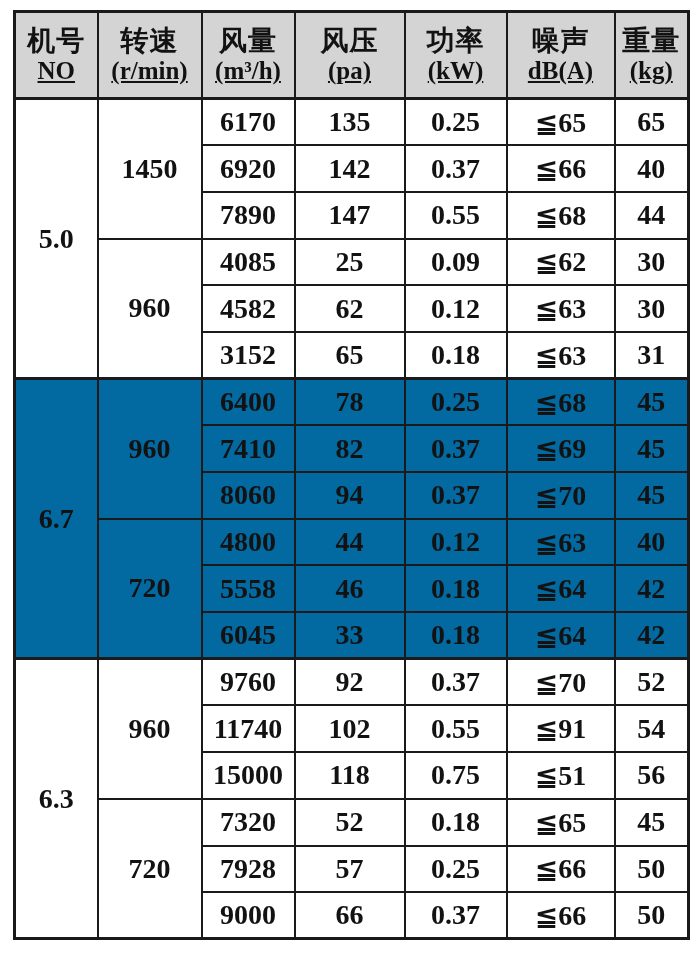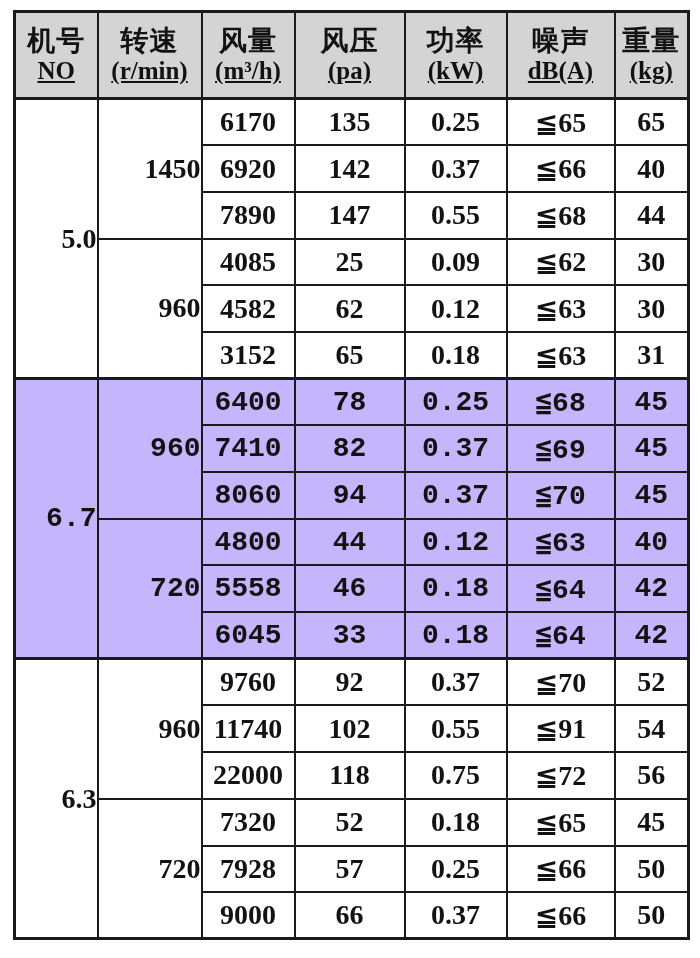--- a/index.html
+++ b/index.html
@@ -61,26 +61,24 @@
   tbody tr {
     height: 46.7px;
   }
   tbody td {
     font-size: 28px;
   }
   tr.section-start td {
     border-top: 3px solid #1a1a1a;
   }
   tr.shaded td {
-    background: #c4b5fd;
-    font-family: Liberation Mono, monospace;
+    background: #0369a1;
   }
   td.no-cell, td.rpm-cell {
     font-size: 28px;
-    text-align: right;
   }
 </style>
 </head>
 <body>
 
 <div class="page">
   <table class="spec-table">
     <colgroup>
       <col class="c0">
         <col class="c1">
@@ -228,24 +226,24 @@
         <td>52</td>
       </tr>
       <tr>
         <td>11740</td>
         <td>102</td>
         <td>0.55</td>
         <td>≦91</td>
         <td>54</td>
       </tr>
       <tr>
-        <td>22000</td>
+        <td>15000</td>
         <td>118</td>
         <td>0.75</td>
-        <td>≦72</td>
+        <td>≦51</td>
         <td>56</td>
       </tr>
 
       <tr>
         <td class="rpm-cell" rowspan="3">720</td>
         <td>7320</td>
         <td>52</td>
         <td>0.18</td>
         <td>≦65</td>
         <td>45</td>

